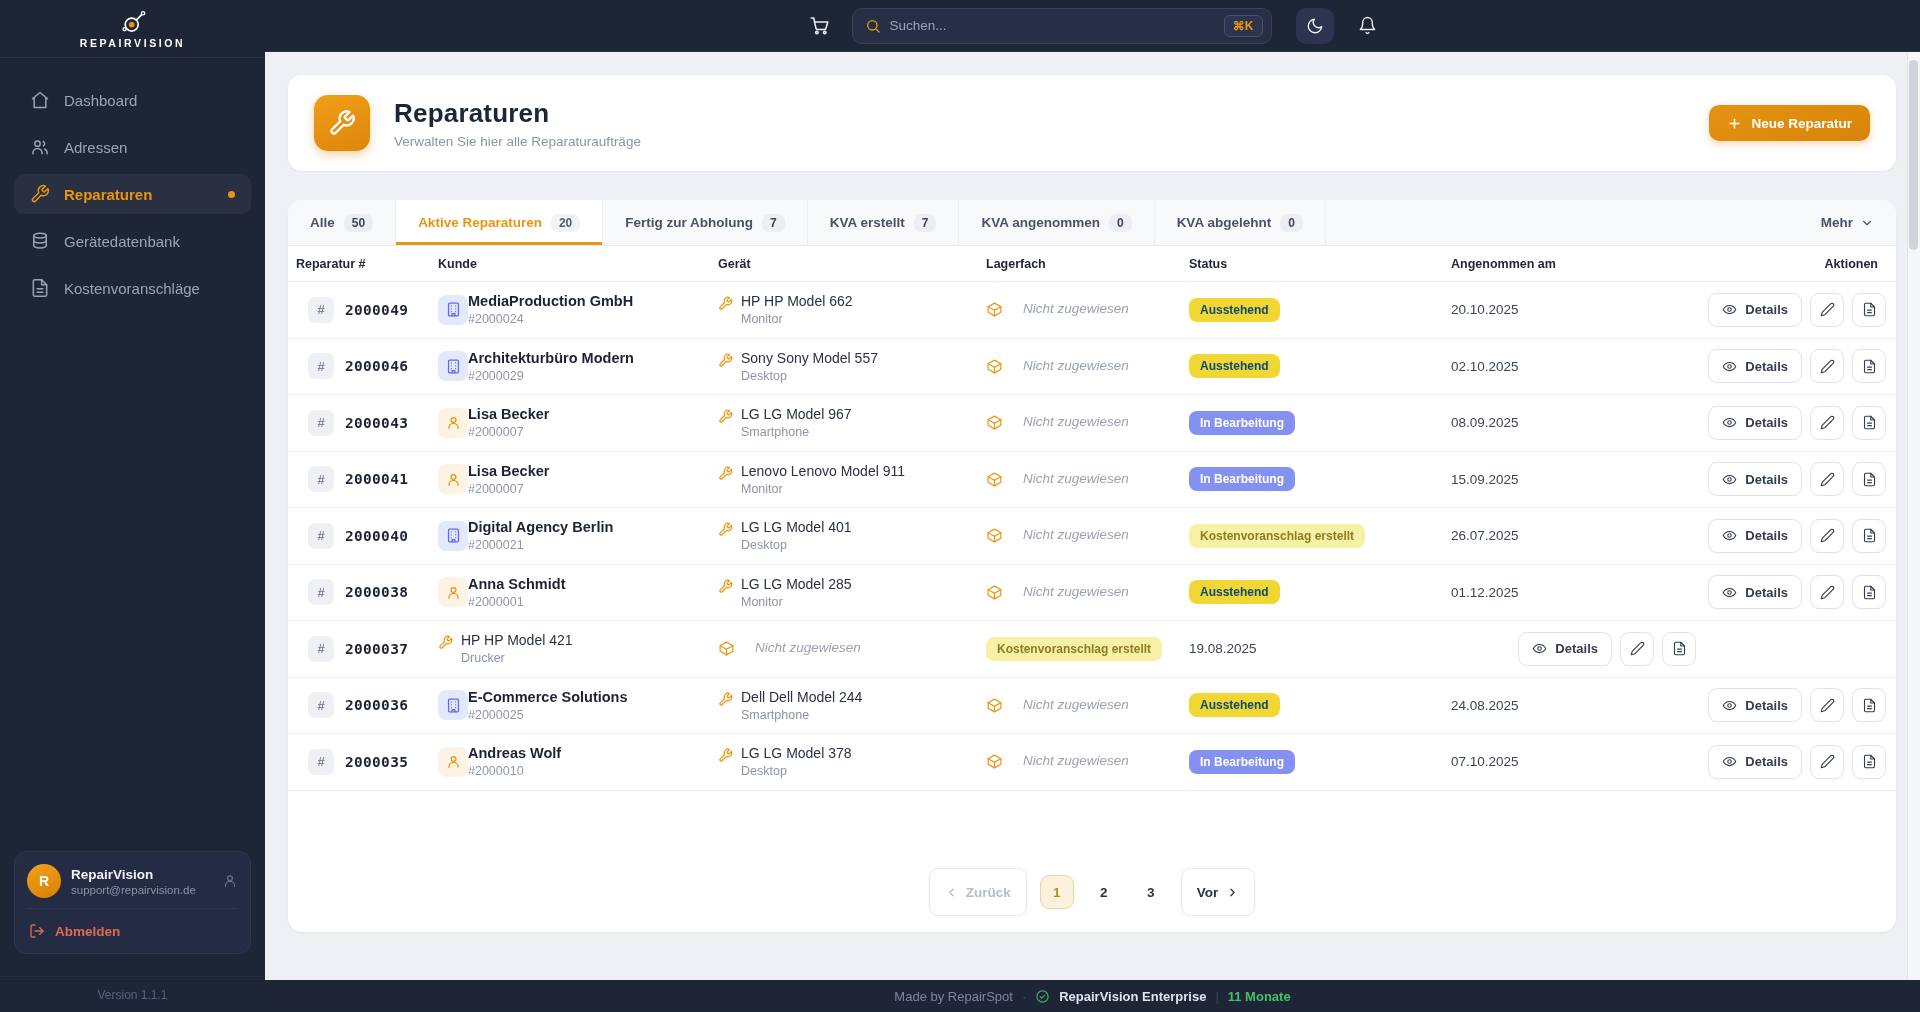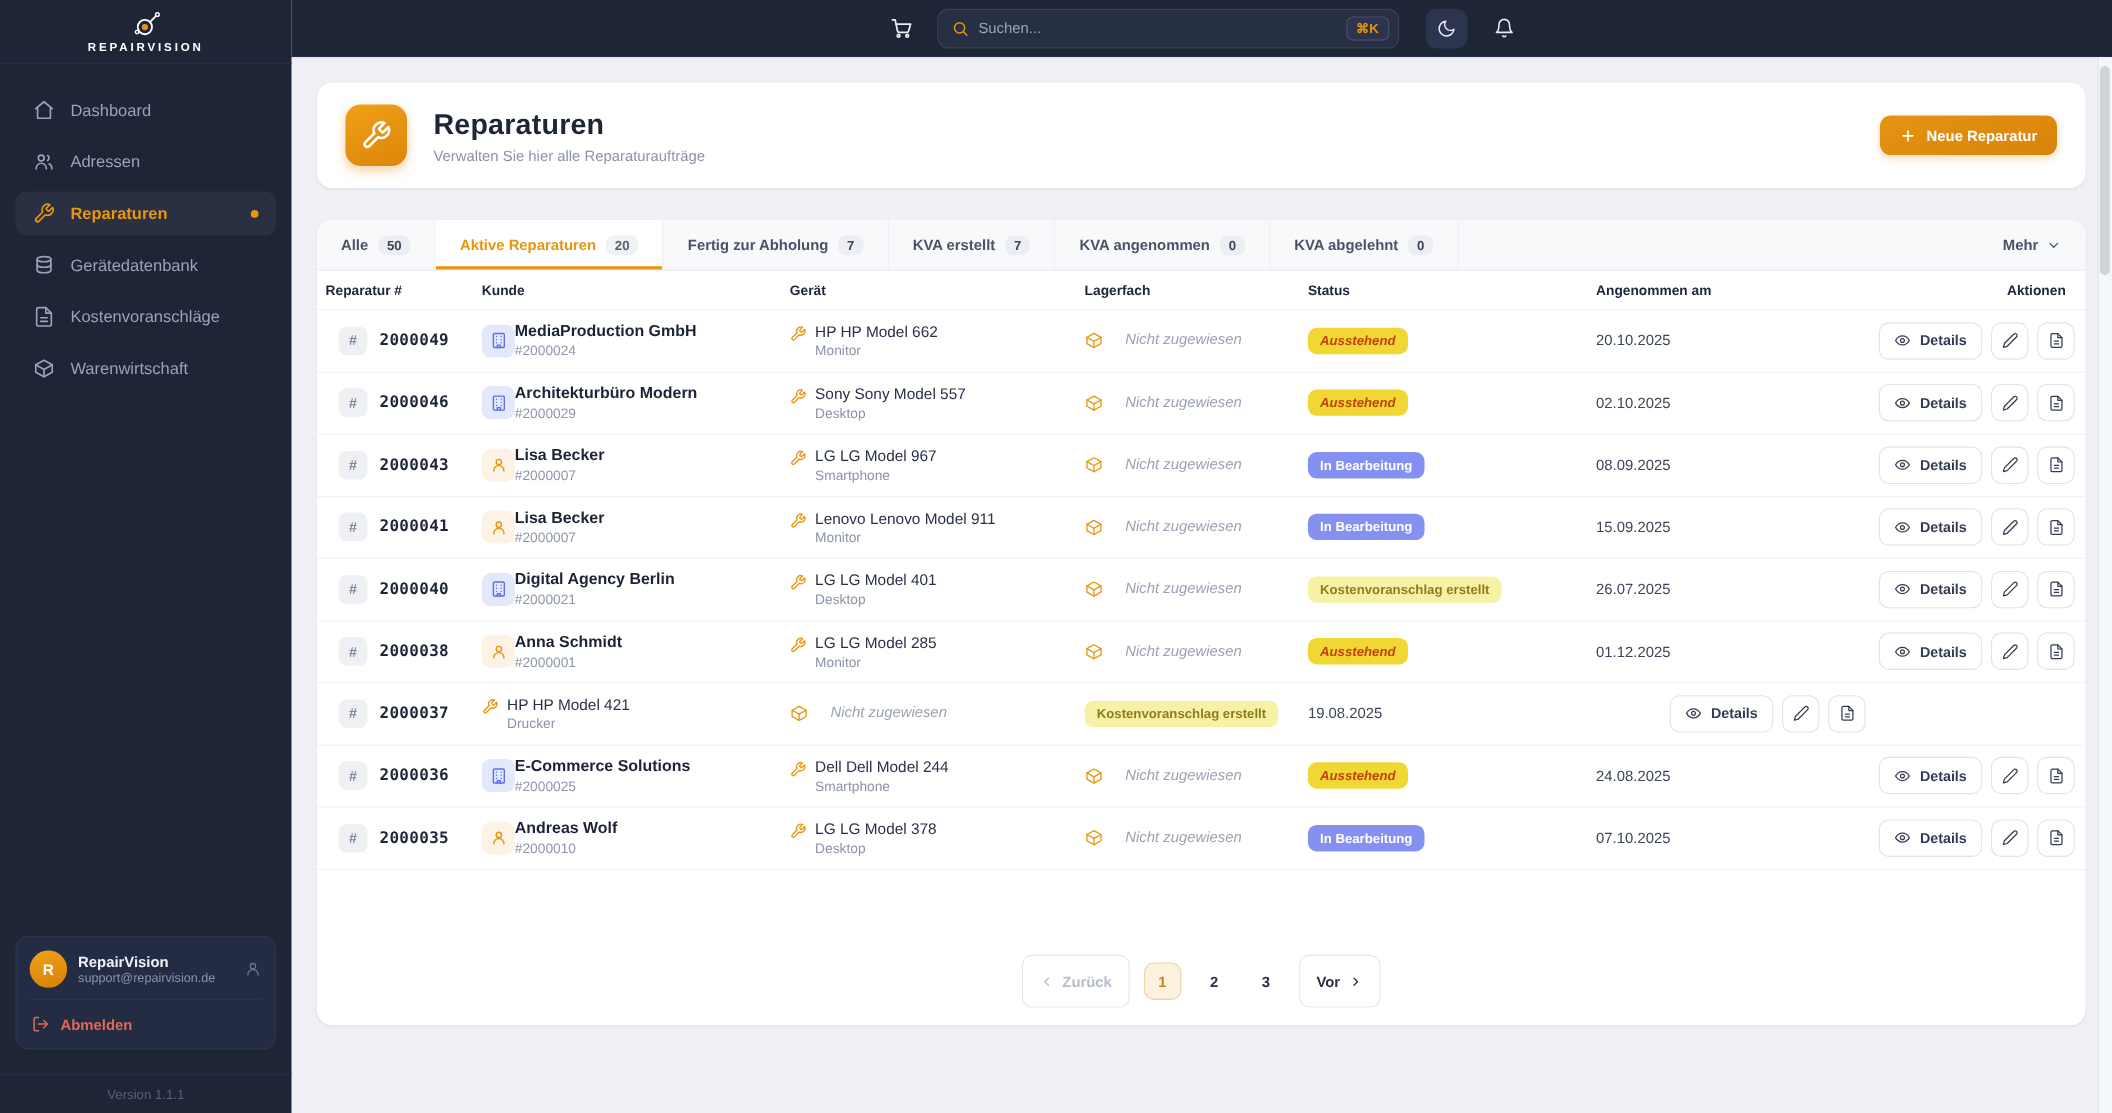--- a/index.html
+++ b/index.html
@@ -86,21 +86,21 @@
   .cust-name { font-size:14.5px; font-weight:700; color:#1c2335; }
   .cust-id { font-size:12.5px; color:#8e96a8; margin-top:3px; }
   .cell-device { display:flex; align-items:flex-start; gap:8px; }
   .cell-device svg { width:15px; height:15px; stroke:#e8960f; fill:none; stroke-width:2; stroke-linecap:round; stroke-linejoin:round; margin-top:3px; }
   .device-name { font-size:14px; color:#2a3147; }
   .device-type { font-size:12.5px; color:#8b93a7; margin-top:3px; }
   .cell-storage { display:flex; align-items:flex-start; gap:20px; }
   .cell-storage svg { width:17px; height:17px; stroke:#e8960f; fill:none; stroke-width:1.7; stroke-linecap:round; stroke-linejoin:round; }
   .storage-text { font-size:13.5px; font-style:italic; color:#9aa1b2; }
   .badge { display:inline-block; border-radius:8px; padding:5px 11px; font-size:12px; font-weight:700; }
-  .badge.pending { background:#f0d733; color:#c2410c;font-style:italic; }
+  .badge.pending { background:#f0d733; color:#0c4a6e; }
   .badge.progress { background:#8591f0; color:#fff; }
   .badge.kva { background:#f7f1a6; color:#8f7d1d; }
   .cell-date { font-size:13.5px; color:#3c4558; }
   .cell-actions { display:flex; align-items:center; justify-content:flex-end; gap:8px; padding-right:2px; }
   .details-btn { height:34px; border:1px solid #dfe3ea; background:#fff; border-radius:9px; display:flex; align-items:center; gap:8px; padding:0 13px; font-size:13px; font-weight:600; color:#343c52; cursor:pointer; font-family:"Liberation Sans",sans-serif; }
   .icon-btn { width:34px; height:34px; border:1px solid #dfe3ea; background:#fff; border-radius:9px; display:flex; align-items:center; justify-content:center; cursor:pointer; }
   .details-btn svg, .icon-btn svg { width:15px; height:15px; stroke:#343c52; fill:none; stroke-width:1.8; stroke-linecap:round; stroke-linejoin:round; }
 
   .pagination { margin-top:auto; margin-bottom:16px; display:flex; align-items:center; justify-content:center; gap:13px; }
   .pg-btn { height:48px; border-radius:9px; border:1px solid #e4e7ec; background:#fff; display:flex; align-items:center; gap:8px; padding:0 15px; font-size:13.5px; font-weight:600; cursor:pointer; font-family:"Liberation Sans",sans-serif; }
@@ -177,30 +177,20 @@
       <span>
           <svg viewBox="0 0 24 24">
             <path d="M14 2H6a2 2 0 0 0-2 2v16a2 2 0 0 0 2 2h12a2 2 0 0 0 2-2V8z"></path>
             <path d="M14 2v6h6"></path>
             <path d="M8.5 13h7"></path>
             <path d="M8.5 17h7"></path>
           </svg>
         </span>
       <span>Kostenvoranschläge</span>
     </div>
-    <div class="nav-item">
-      <span>
-          <svg viewBox="0 0 24 24">
-            <path d="M21 8l-9-5-9 5v8l9 5 9-5V8z"></path>
-            <path d="M3 8l9 5 9-5"></path>
-            <path d="M12 13v8"></path>
-          </svg>
-        </span>
-      <span>Warenwirtschaft</span>
-    </div>
   </nav>
 
   <div class="sidebar-spacer"></div>
 
   <div class="user-card">
     <div class="user-top">
       <div class="avatar">R</div>
       <div class="user-meta">
         <div class="user-name">RepairVision</div>
         <div class="user-email">support@repairvision.de</div>
@@ -909,13 +899,26 @@
         </button>
       </div>
 
     </section>
 
     <div class="scroll-track">
         <div class="scroll-thumb"></div>
       </div>
   </main>
 
+  <footer class="footer">
+    <span class="made-by">Made by RepairSpot</span>
+    <span class="sep">·</span>
+    <span class="check">
+      <svg viewBox="0 0 24 24">
+          <circle cx="12" cy="12" r="9"></circle>
+          <path d="M8.5 12.2l2.3 2.3 4.7-4.7"></path>
+        </svg>
+    </span>
+    <span class="product">RepairVision Enterprise</span>
+    <span class="pipe">|</span>
+    <span class="license">11 Monate</span>
+  </footer>
 </div>
 
 </body></html>

